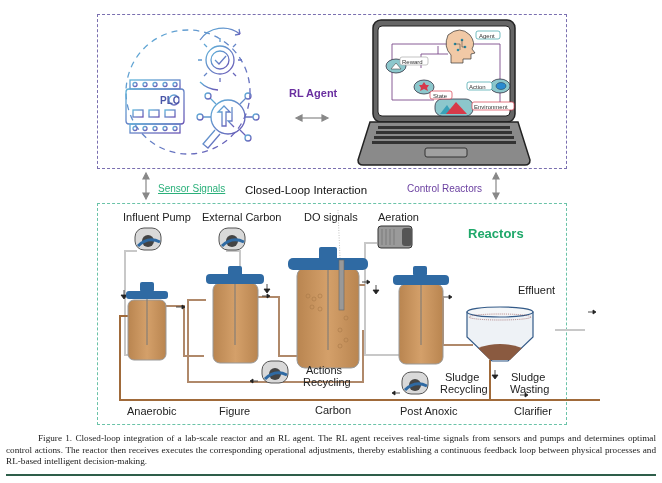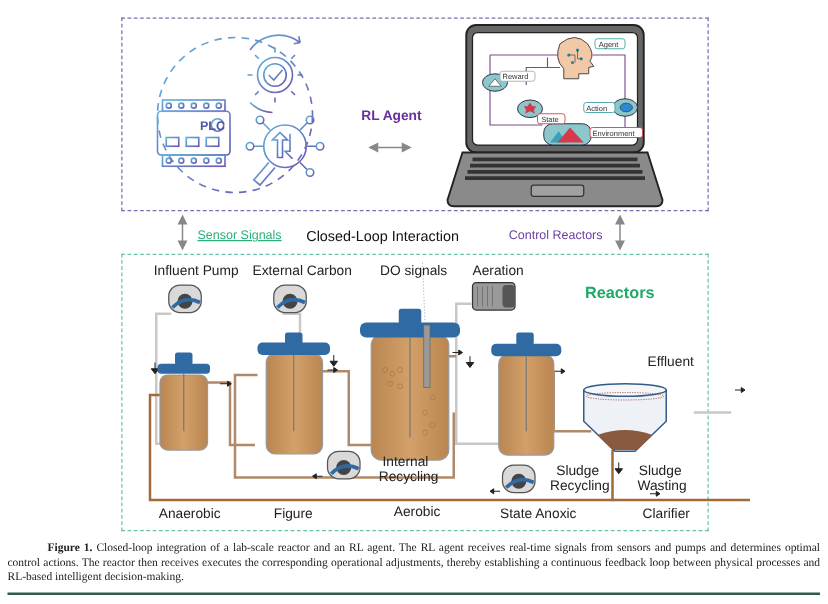--- a/index.html
+++ b/index.html
@@ -6,21 +6,21 @@
   body { width: 662px; height: 483px; position: relative; overflow: hidden; font-family: "Liberation Sans", sans-serif; }
   .box-top { position: absolute; left: 97px; top: 14px; width: 470px; height: 155px; border: 1.5px dashed #7a6fb0; box-sizing: border-box; }
   .box-bottom { position: absolute; left: 97px; top: 203px; width: 470px; height: 222px; border: 1.5px dashed #6ac3a8; box-sizing: border-box; }
   .lbl { position: absolute; font-size: 11px; color: #222; white-space: nowrap; }
   .rl-agent { position: absolute; left: 289px; top: 87px; font-size: 11px; font-weight: bold; color: #6a2fa0; }
   .reactors { position: absolute; left: 468px; top: 226px; font-size: 13px; font-weight: bold; color: #1fa86a; }
   .loop-title { position: absolute; left: 245px; top: 184px; font-size: 11.5px; font-weight: normal; color: #111; }
   .sensor { position: absolute; left: 158px; top: 183px; font-size: 10px; color: #2ab07a; text-decoration: underline; }
   .control { position: absolute; left: 407px; top: 183px; font-size: 10px; color: #6a3fa0; }
   .caption { position: absolute; left: 6px; top: 433px; width: 650px; font-family: "Liberation Serif", serif; font-size: 9.2px; line-height: 11.6px; color: #222; text-align: justify; }
-  .caption b { font-weight: bold; padding-left: 32px; }
+  .caption b { font-weight: normal; padding-left: 32px; }
   .rule { position: absolute; left: 6px; top: 474px; width: 650px; height: 1.5px; background: #2e5e4a; }
   svg { position: absolute; left: 0; top: 0; }
 </style>
 </head>
 <body>
 
 <div class="box-top"></div>
 <div class="box-bottom"></div>
 
 <svg width="662" height="483" viewBox="0 0 662 483">
@@ -288,27 +288,27 @@
 <div class="sensor">Sensor Signals</div>
 <div class="loop-title">Closed-Loop Interaction</div>
 <div class="control">Control Reactors</div>
 <div class="reactors">Reactors</div>
 
 <div class="lbl" style="left:123px;top:211px">Influent Pump</div>
 <div class="lbl" style="left:202px;top:211px">External Carbon</div>
 <div class="lbl" style="left:304px;top:211px">DO signals</div>
 <div class="lbl" style="left:378px;top:211px">Aeration</div>
 <div class="lbl" style="left:518px;top:284px">Effluent</div>
-<div class="lbl" style="left:306px;top:364px">Internal</div>
+<div class="lbl" style="left:306px;top:364px">Actions</div>
 <div class="lbl" style="left:303px;top:376px">Recycling</div>
 <div class="lbl" style="left:445px;top:371px">Sludge</div>
 <div class="lbl" style="left:440px;top:383px">Recycling</div>
 <div class="lbl" style="left:511px;top:371px">Sludge</div>
 <div class="lbl" style="left:510px;top:383px">Wasting</div>
 
 <div class="lbl" style="left:127px;top:405px">Anaerobic</div>
 <div class="lbl" style="left:219px;top:405px">Figure</div>
-<div class="lbl" style="left:315px;top:404px">Aerobic</div>
-<div class="lbl" style="left:400px;top:405px">State Anoxic</div>
+<div class="lbl" style="left:315px;top:404px">Carbon</div>
+<div class="lbl" style="left:400px;top:405px">Post Anoxic</div>
 <div class="lbl" style="left:514px;top:405px">Clarifier</div>
 
 <div class="caption"><b>Figure 1.</b><span> Closed-loop integration of a lab-scale reactor and an RL agent. The RL agent receives real-time signals from sensors and pumps and determines optimal control actions. The reactor then receives executes the corresponding operational adjustments, thereby establishing a continuous feedback loop between physical processes and RL-based intelligent decision-making.</span></div>
 <div class="rule"></div>
 
 </body></html>

